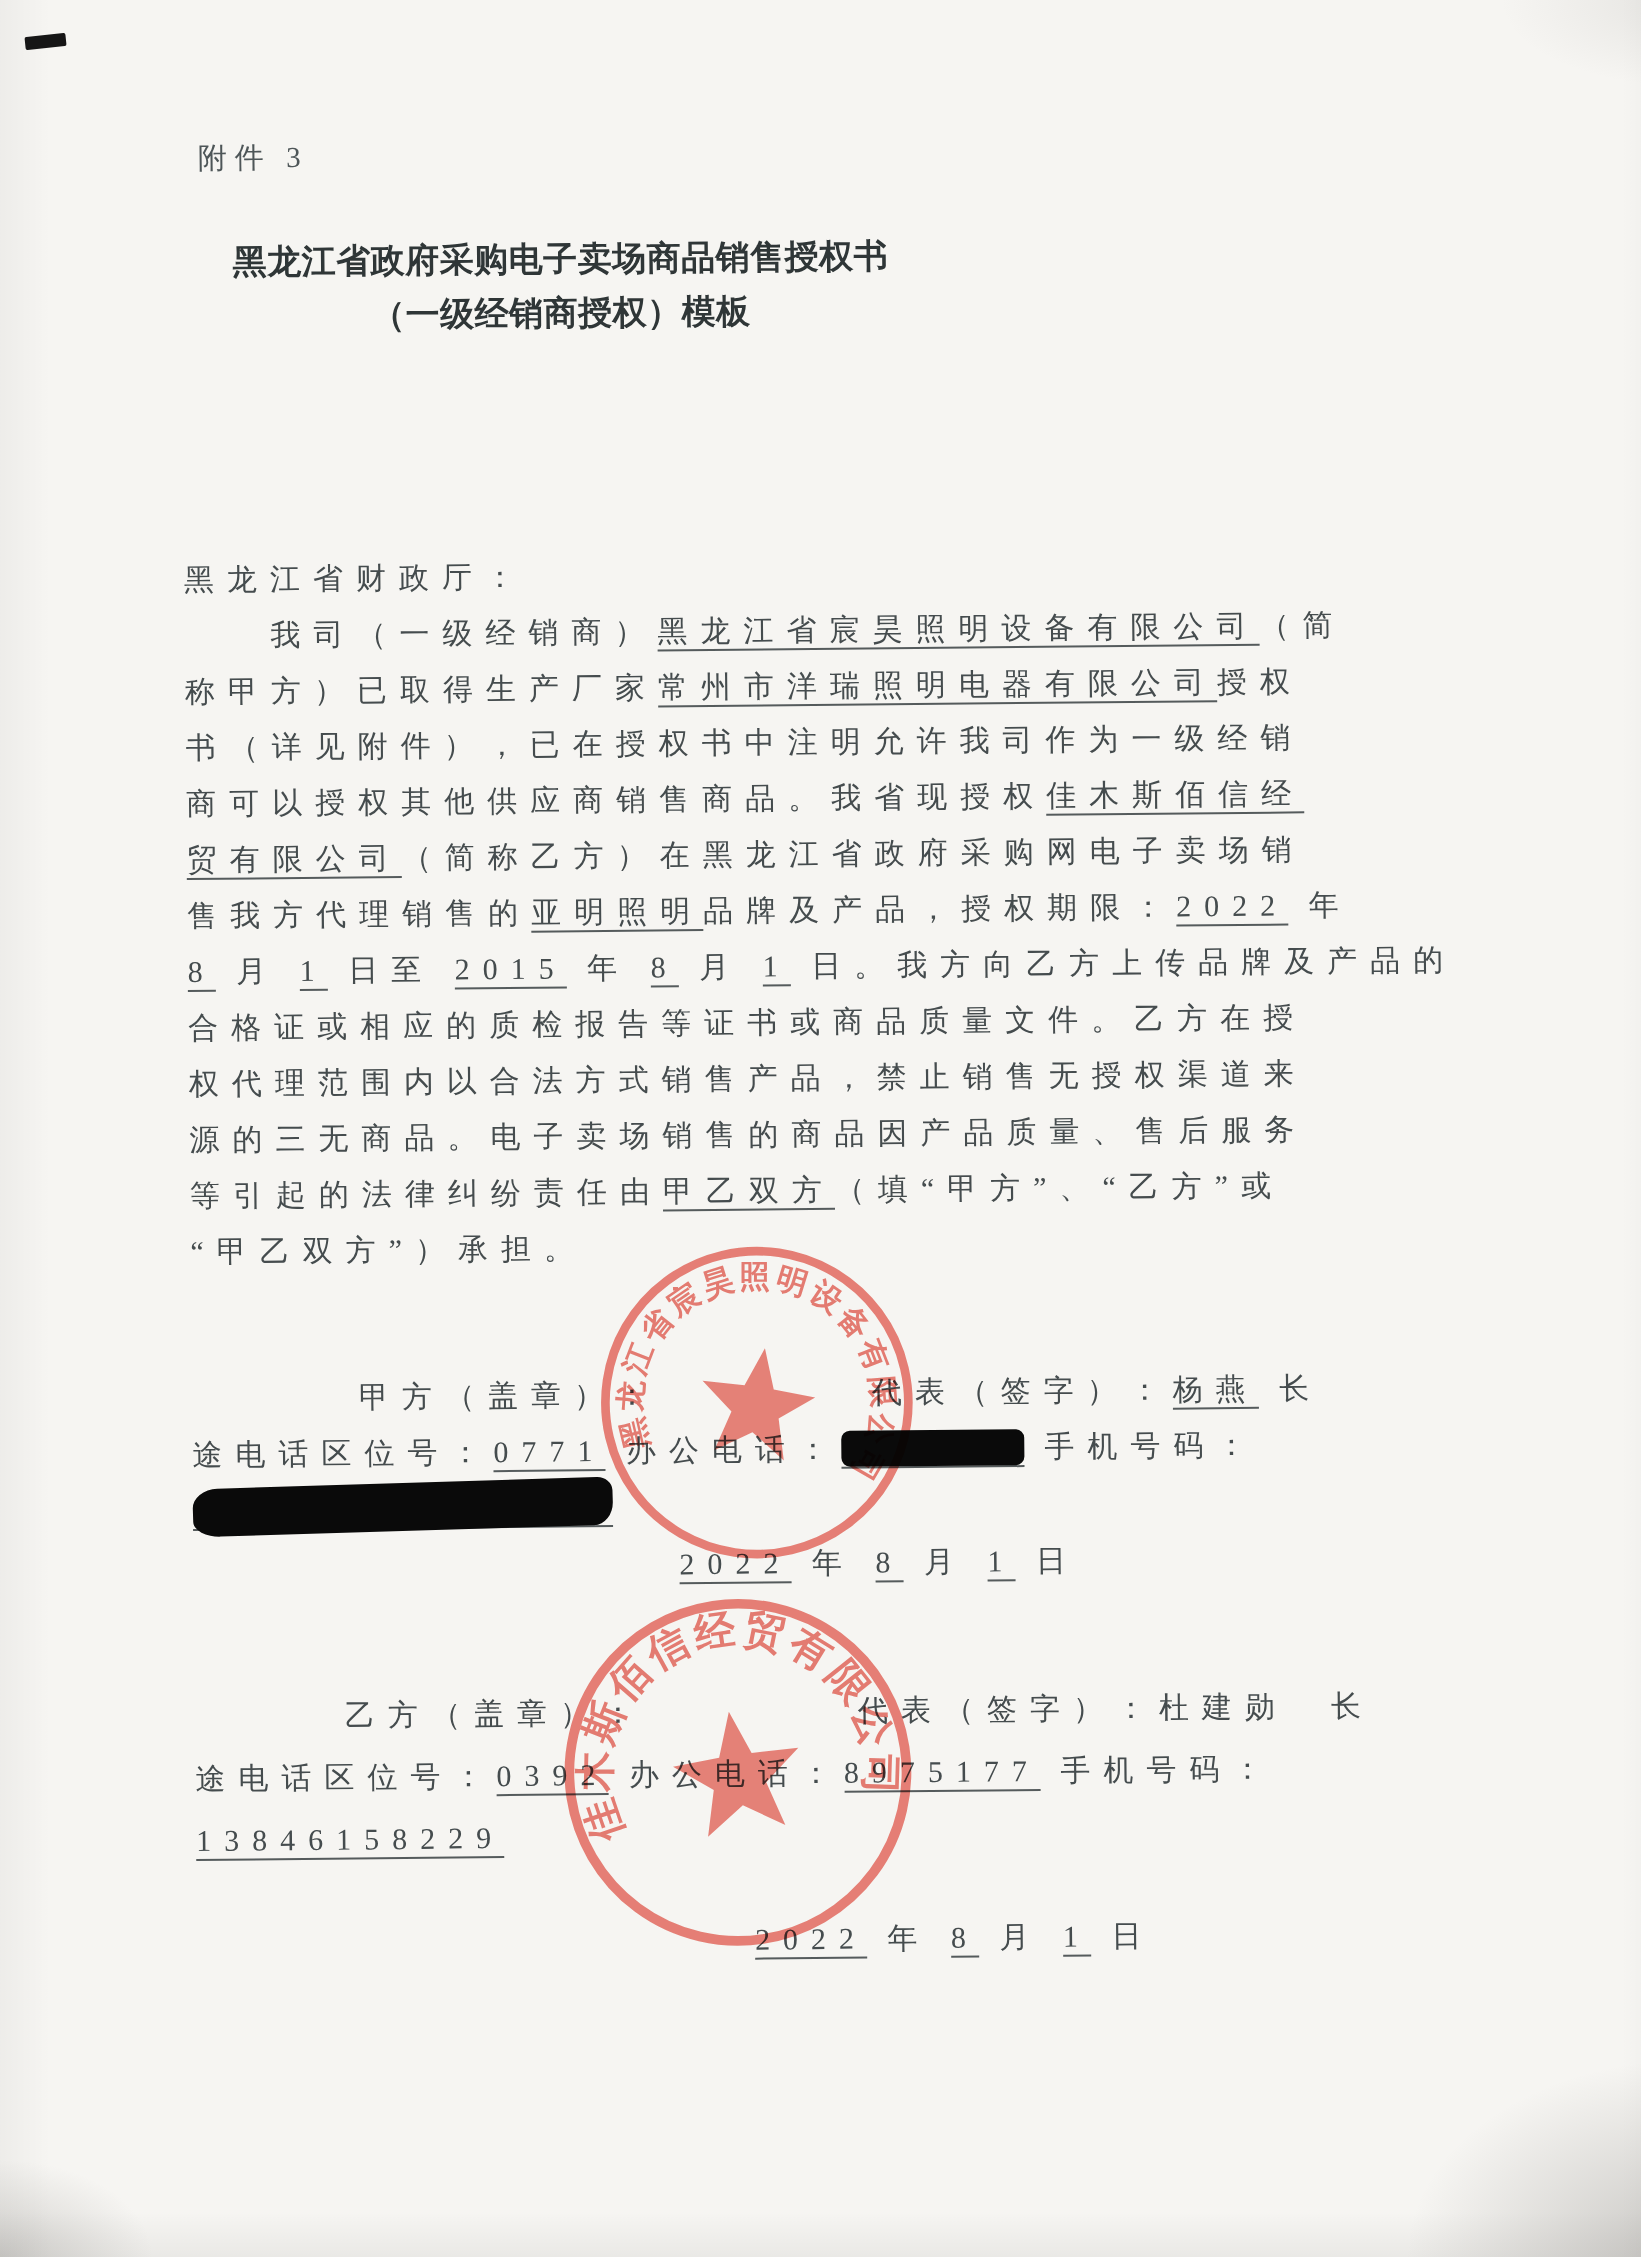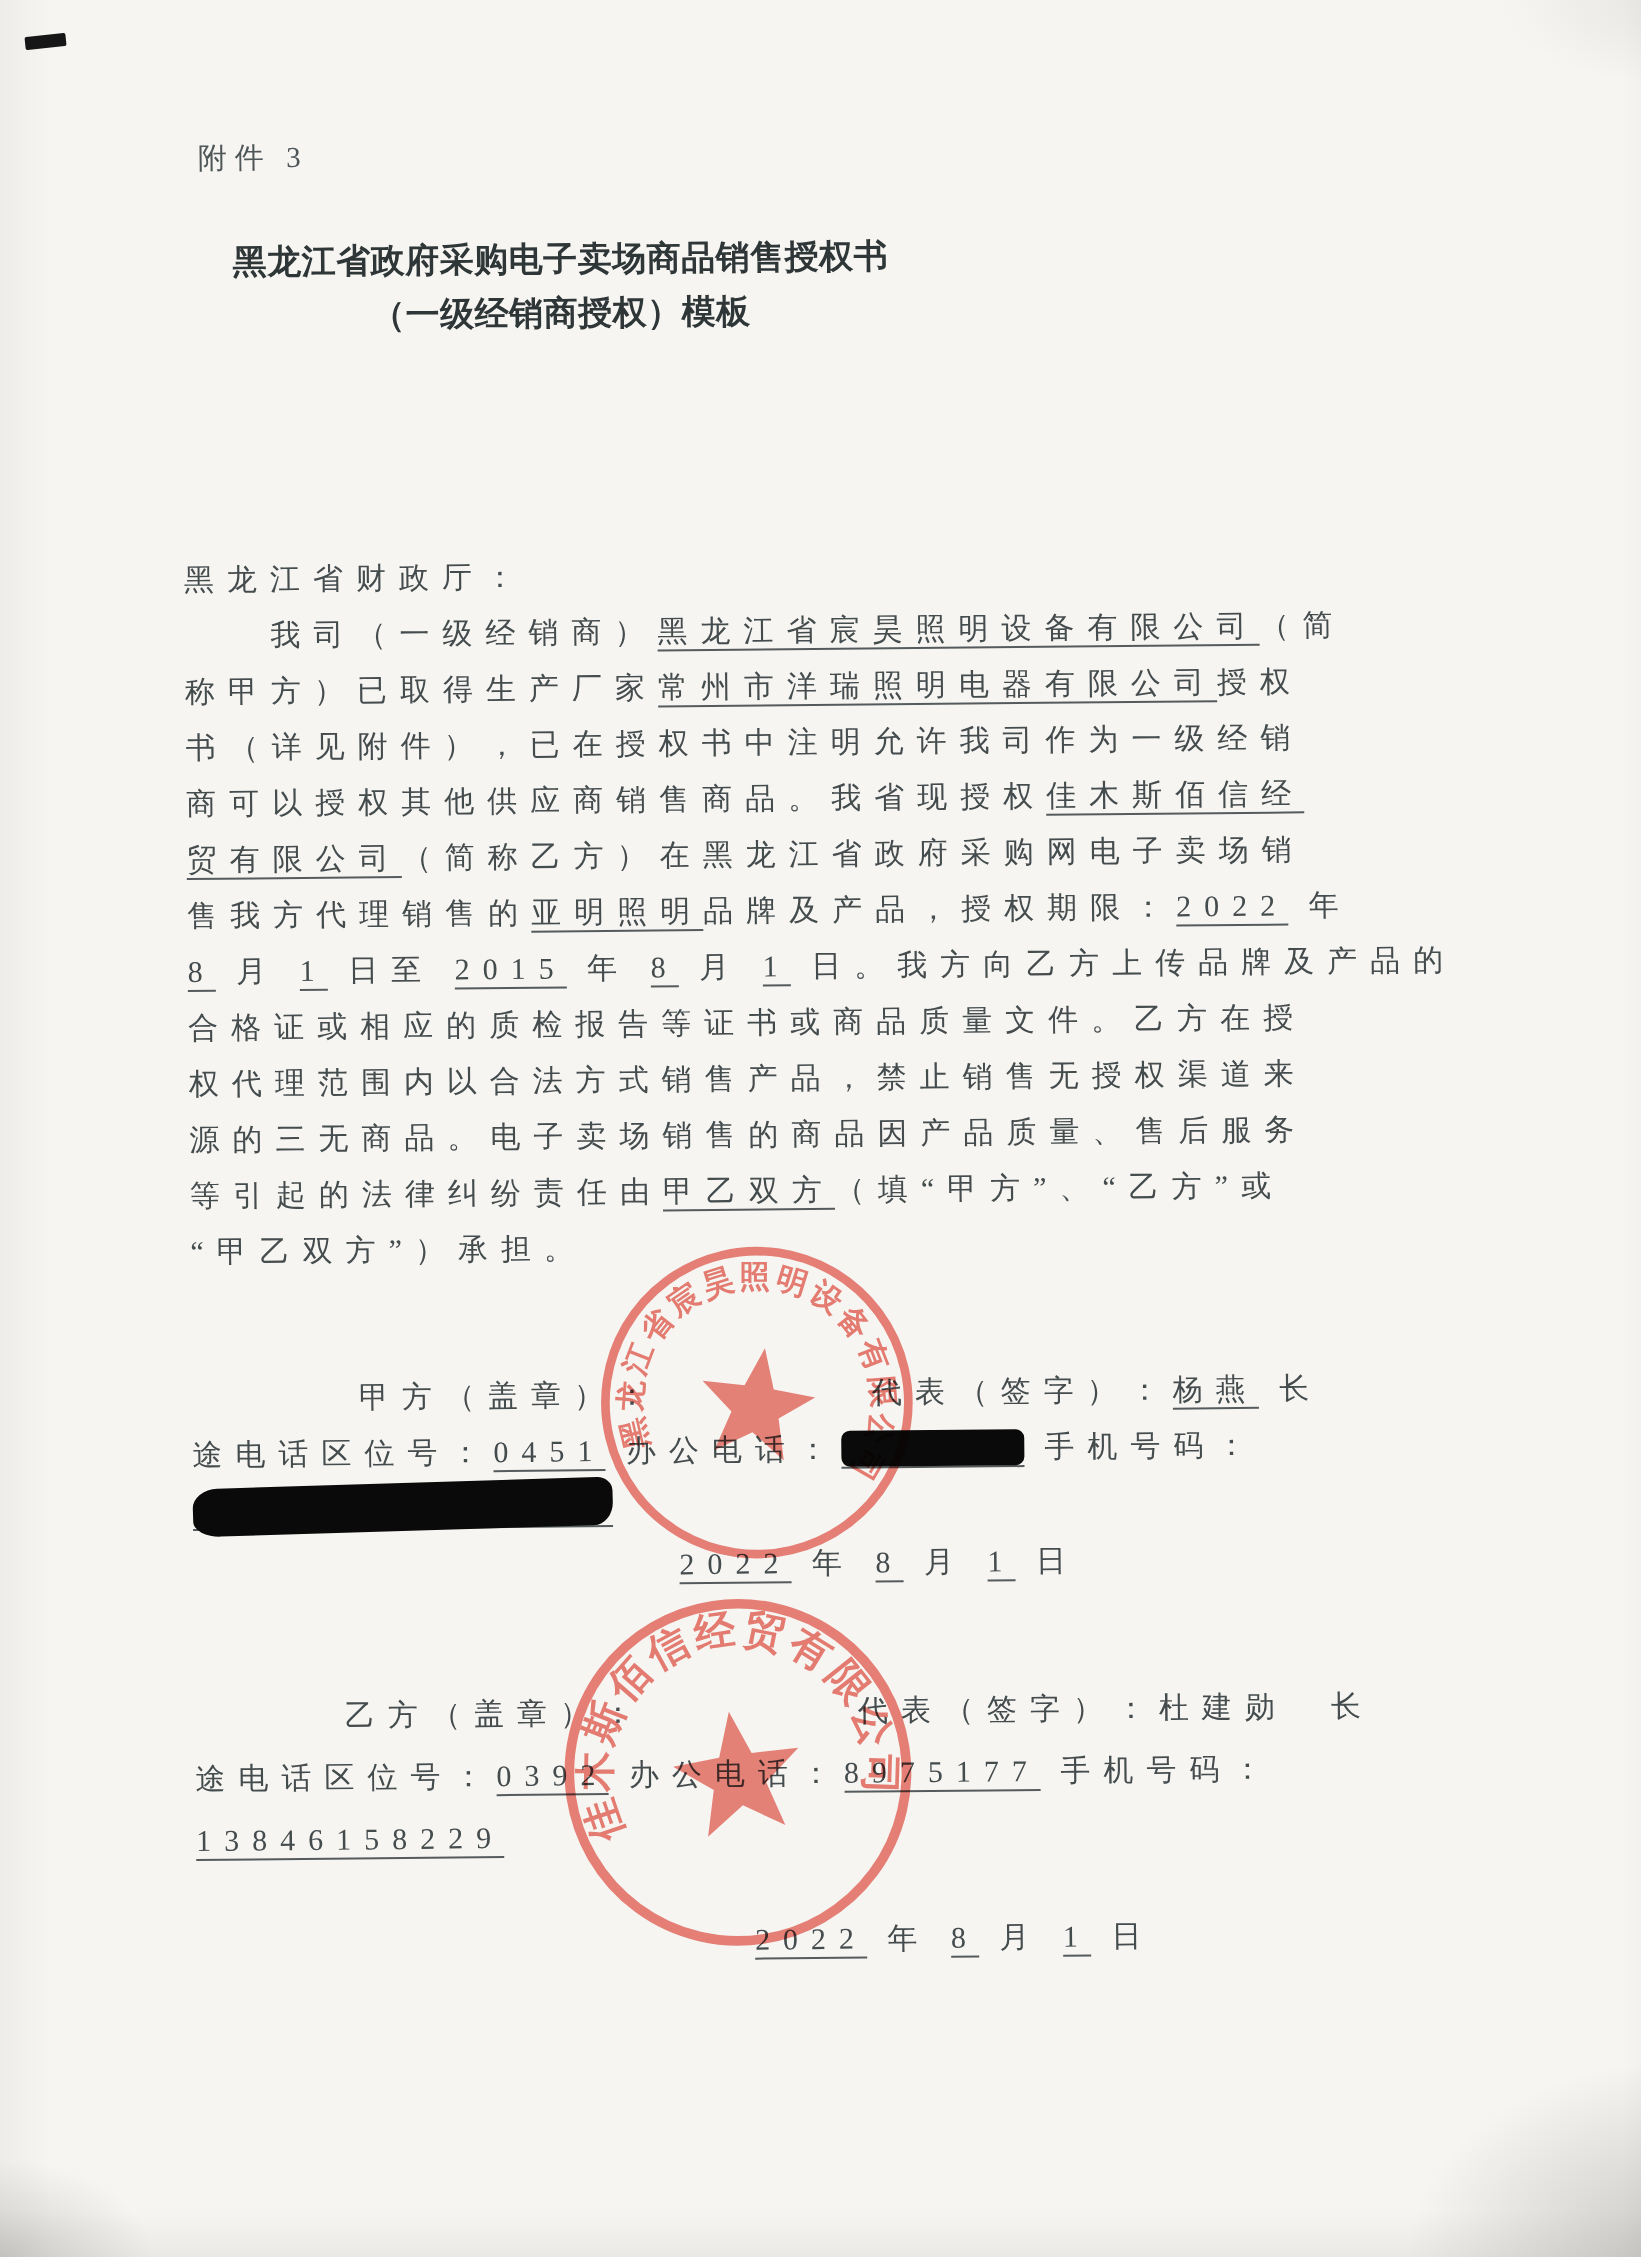--- a/index.html
+++ b/index.html
@@ -74,21 +74,21 @@
       <div class="bodyline"><span class="u">8</span><span> 月 </span><span class="u">1</span><span> 日至 </span><span class="u">2015</span><span> 年 </span><span class="u">8</span><span> 月 </span><span class="u">1</span><span> 日。我方向乙方上传品牌及产品的</span></div>
       <div class="bodyline"><span>合格证或相应的质检报告等证书或商品质量文件。乙方在授</span></div>
       <div class="bodyline"><span>权代理范围内以合法方式销售产品，禁止销售无授权渠道来</span></div>
       <div class="bodyline"><span>源的三无商品。电子卖场销售的商品因产品质量、售后服务</span></div>
       <div class="bodyline"><span>等引起的法律纠纷责任由</span><span class="u">甲乙双方</span><span>（填“甲方”、“乙方”或</span></div>
       <div class="bodyline"><span>“甲乙双方”）承担。</span></div>
     </div>
 
     <div class="party party-a">
       <div class="bodyline indent-a"><span>甲方（盖章）：</span><span class="gapline" style="width: 212px;"></span><span>代表（签字）：</span><span class="u">杨燕</span><span> 长</span></div>
-      <div class="bodyline"><span>途电话区位号：</span><span class="u">0451</span><span> 办公电话：</span><span class="u"><span class="redact small" style="width: 183px;"></span></span><span> 手机号码：</span></div>
+      <div class="bodyline"><span>途电话区位号：</span><span class="u">0771</span><span> 办公电话：</span><span class="u"><span class="redact small" style="width: 183px;"></span></span><span> 手机号码：</span></div>
       <div class="bodyline"><span class="u"><span class="redact big" style="width: 420px;"></span></span></div>
     </div>
     <div class="dateline date1"><span class="u">2022</span><span> 年 </span><span class="u">8</span><span> 月 </span><span class="u">1</span><span> 日</span></div>
 
     <div class="party party-b">
       <div class="bodyline indent-b"><span>乙方（盖章）：</span><span class="gapline" style="width: 212px;"></span><span>代表（签字）：</span><span>杜建勋</span><span>　长</span></div>
       <div class="bodyline"><span>途电话区位号：</span><span class="u">0392</span><span> 办公电话：</span><span class="u">8975177</span><span> 手机号码：</span></div>
       <div class="bodyline"><span class="u">13846158229</span></div>
     </div>
     <div class="dateline date2"><span class="u">2022</span><span> 年 </span><span class="u">8</span><span> 月 </span><span class="u">1</span><span> 日</span></div>

